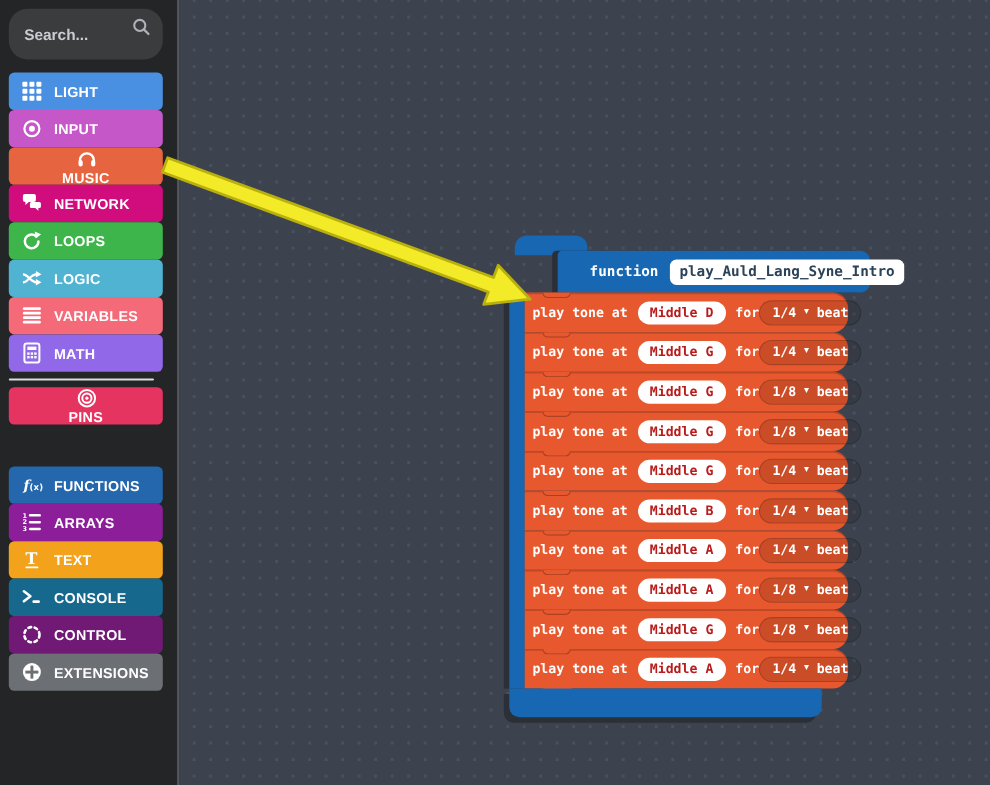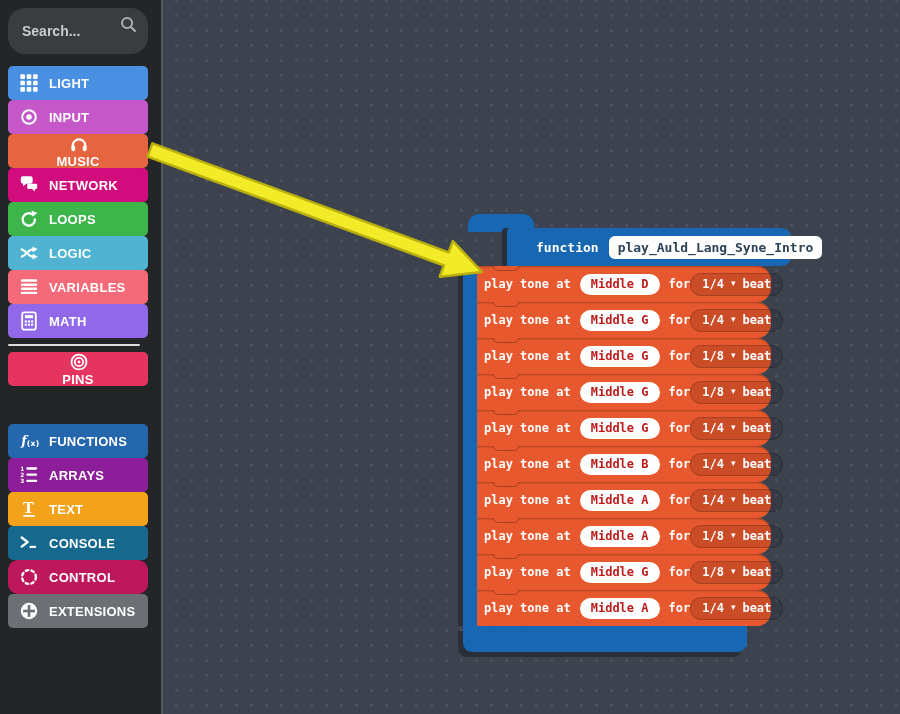--- a/index.html
+++ b/index.html
@@ -301,21 +301,21 @@
             <use href="#i-text"></use>
           </svg>
           <span class="cat-label">TEXT</span>
         </button>
         <button class="cat" style="background: rgb(22, 105, 141);">
           <svg class="icon" viewBox="0 0 22 22">
             <use href="#i-console"></use>
           </svg>
           <span class="cat-label">CONSOLE</span>
         </button>
-        <button class="cat" style="background: #be185d; border-radius: 10px;">
+        <button class="cat" style="background: #701a75;">
           <svg class="icon" viewBox="0 0 22 22">
             <use href="#i-dotted-circle"></use>
           </svg>
           <span class="cat-label">CONTROL</span>
         </button>
         <button class="cat" style="background: rgb(108, 111, 116);">
           <svg class="icon" viewBox="0 0 22 22">
             <use href="#i-plus-circle"></use>
           </svg>
           <span class="cat-label">EXTENSIONS</span>

